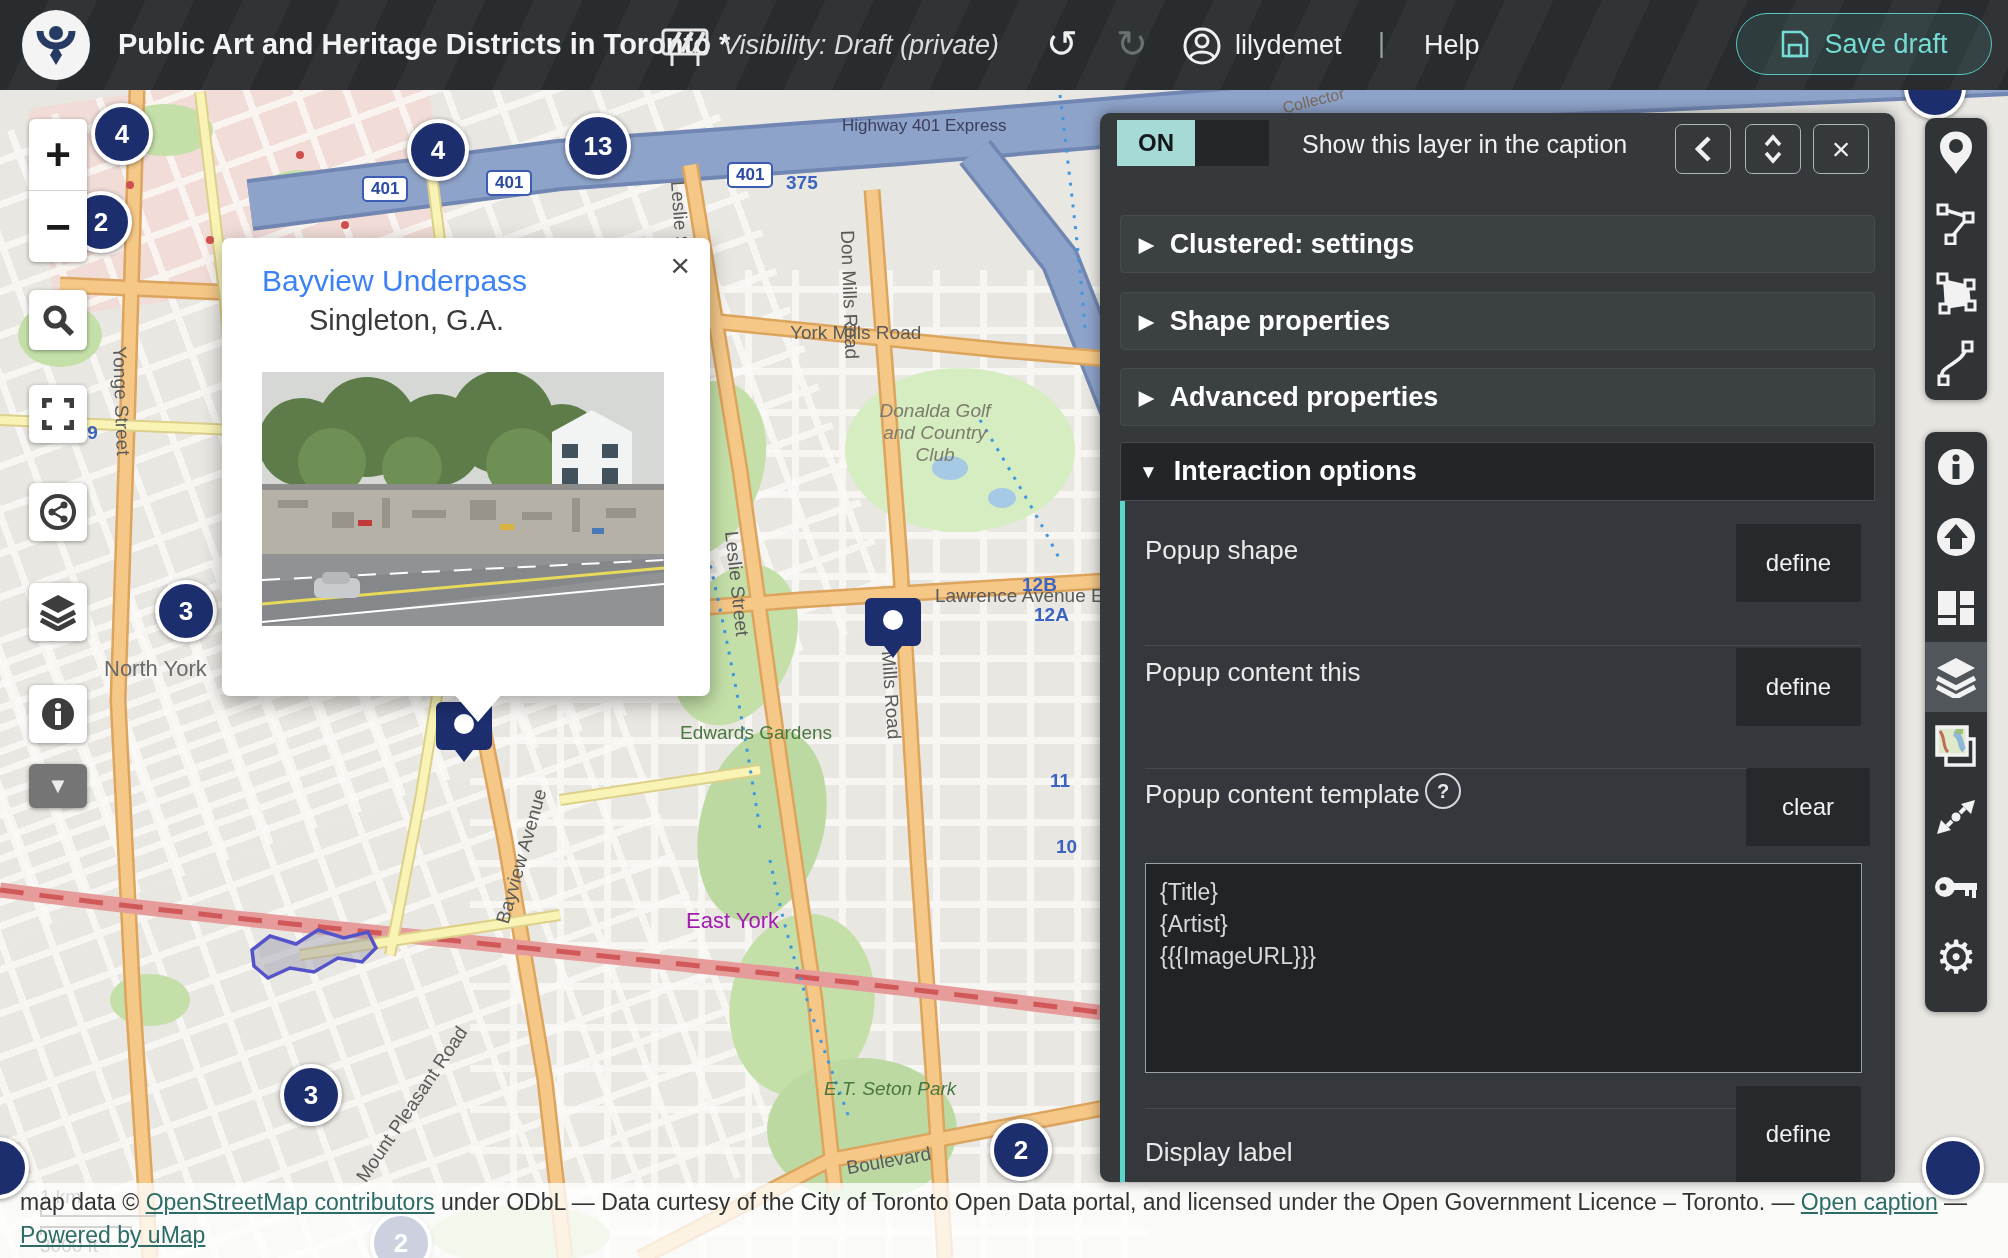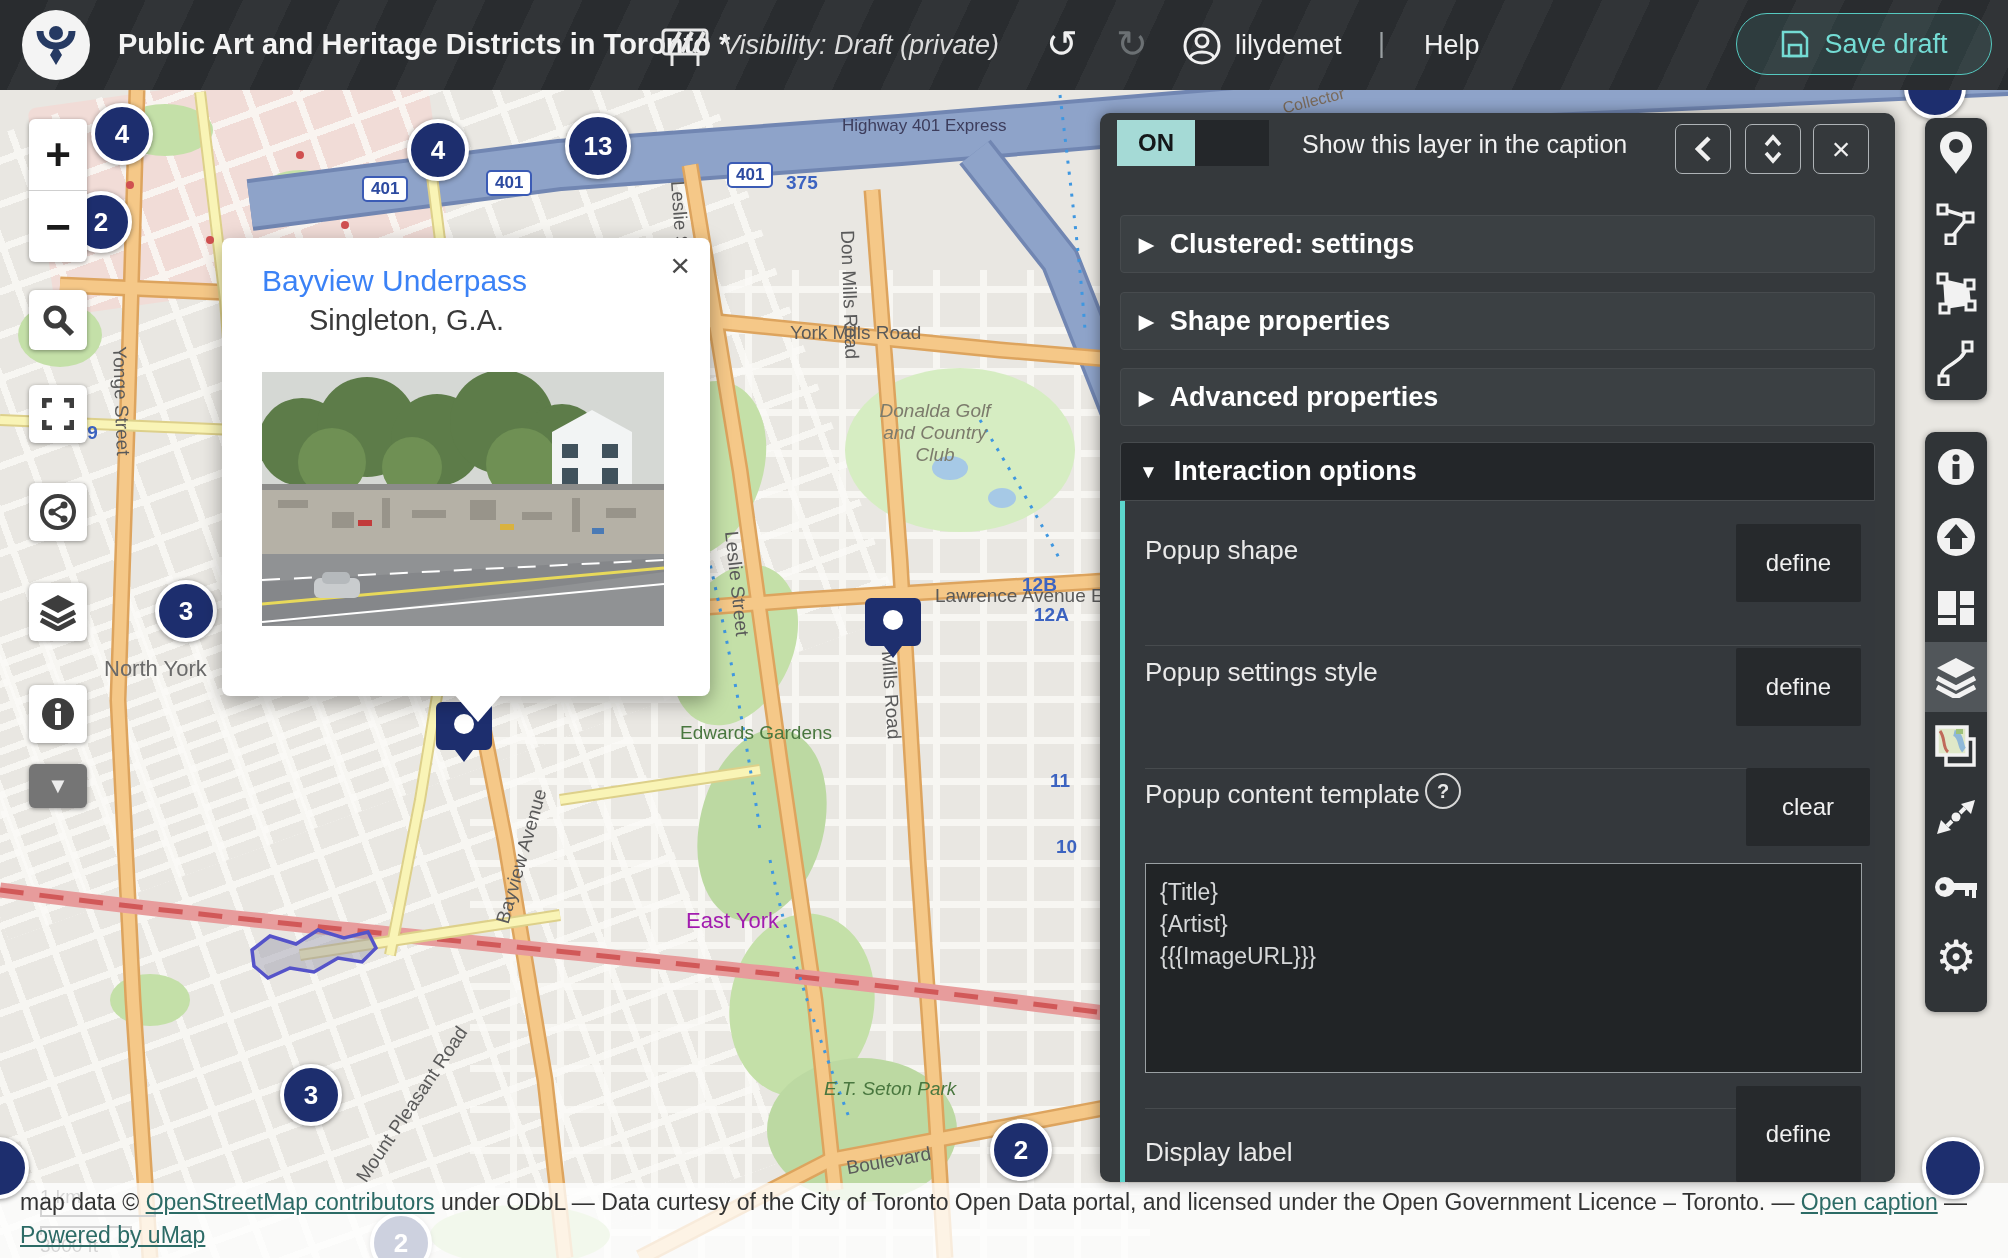--- a/index.html
+++ b/index.html
@@ -433,21 +433,21 @@
     <div class="section open" style="top:329px;height:59px;">
       <span class="chev">▼</span>
       <span>Interaction options</span>
     </div>
 
     <div class="sec-content">
       <span class="rowlabel" style="left:20px;top:34px;">Popup shape</span>
       <button class="definebtn" style="top:23px;">define</button>
       <div class="sep" style="top:144px;"></div>
 
-      <span class="rowlabel" style="left:20px;top:156px;">Popup settings style</span>
+      <span class="rowlabel" style="left:20px;top:156px;">Popup content this</span>
       <button class="definebtn" style="top:147px;">define</button>
       <div class="sep" style="top:267px;"></div>
 
       <span class="rowlabel" style="left:20px;top:278px;">Popup content template</span>
       <div class="helpcircle" style="left:300px;top:272px;">
         <span>?</span>
       </div>
       <button class="definebtn" style="left:621px;top:267px;width:124px;">clear</button>
 
       <textarea class="tmpl" spellcheck="false" style="">{Title}

